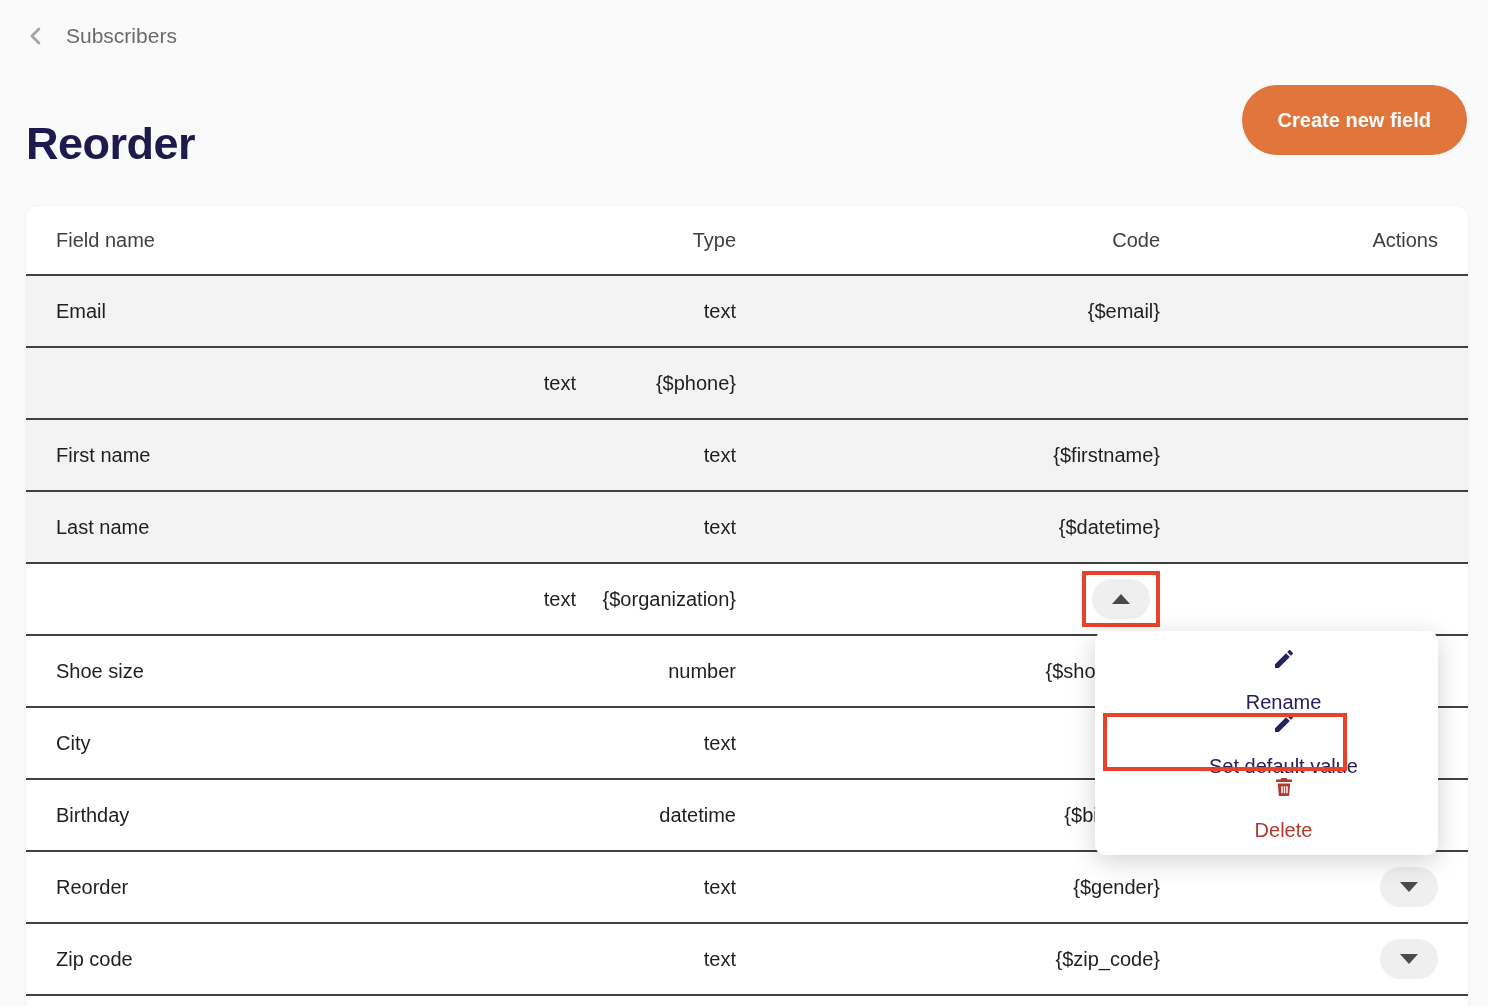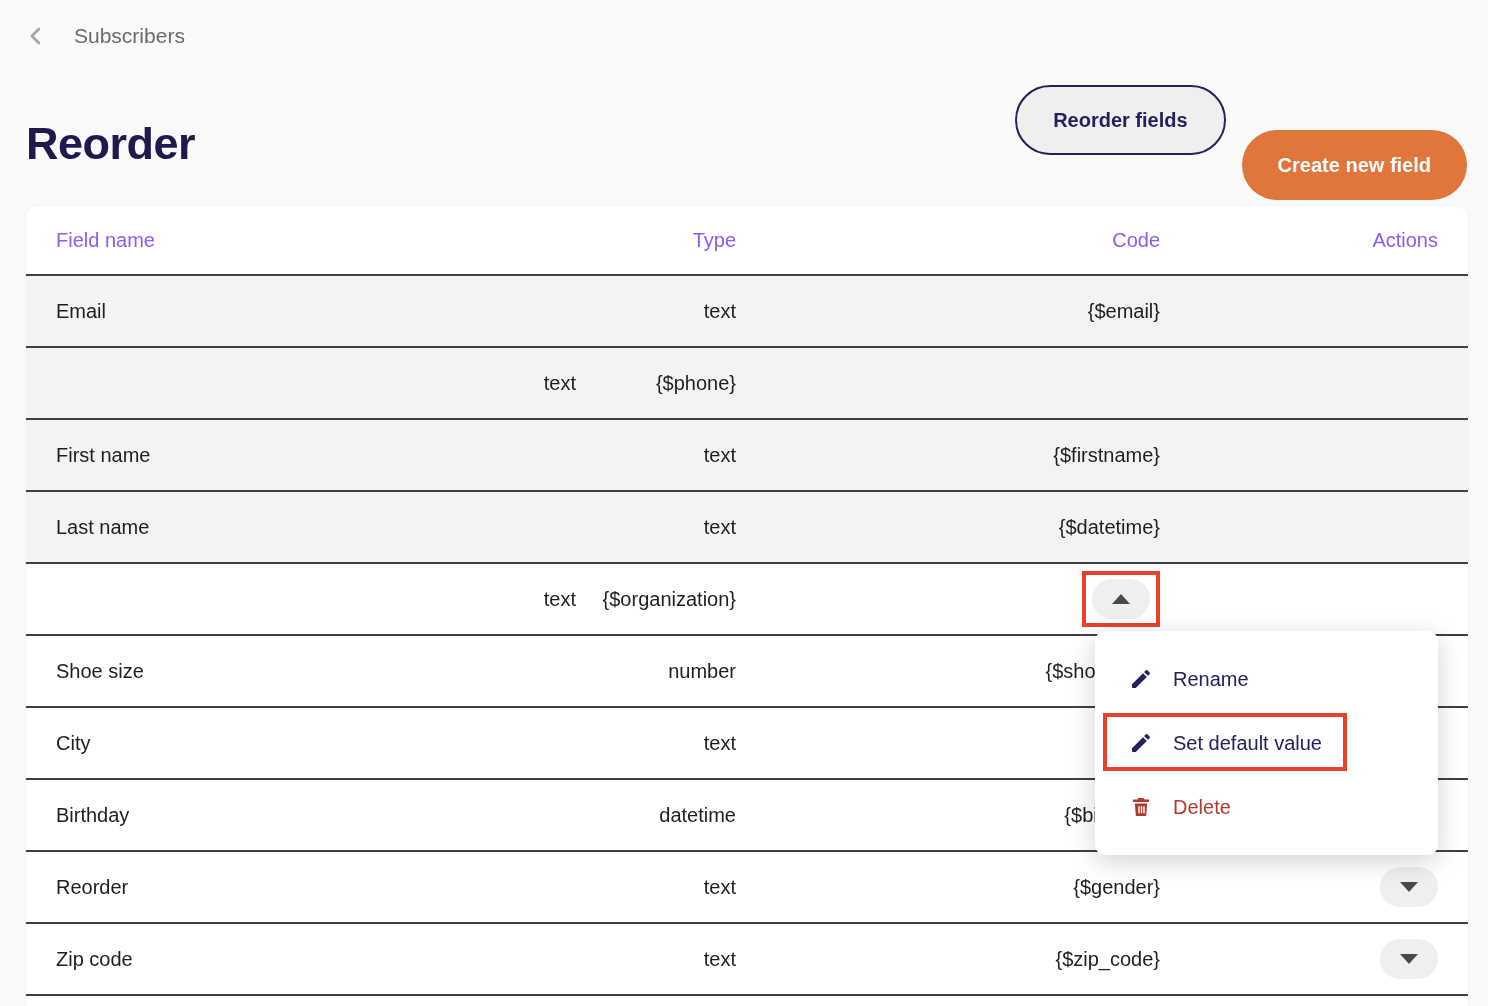--- a/index.html
+++ b/index.html
@@ -8,21 +8,21 @@
   .page {
     position: relative;
     width: 1488px; height: 1006px;
     background: #FAFAFA;
     overflow: hidden;
   }
 
   
   .breadcrumb {
     position: absolute; left: 22px; top: 22px;
-    display: flex; align-items: center; gap: 24px;
+    display: flex; align-items: center; gap: 16px;
     cursor: pointer;
   }
   .breadcrumb .chev { display: block; }
   .breadcrumb .label { font-size: 21px; color: #6B6B6B; }
 
   
   .page-title {
     position: absolute; left: 26px; top: 88px;
     font-size: 45px; font-weight: 800; color: #1E1A4D;
     letter-spacing: -0.5px;
@@ -39,41 +39,40 @@
     font-family: inherit; font-size: 20px; font-weight: 700;
     cursor: pointer; padding: 0 36px; box-sizing: border-box;
   }
   .btn-secondary {
     background: #EFEFEF; border: 2px solid #23225C; color: #23225C;
     min-width: 206px;
   }
   .btn-primary {
     background: #E0763C; border: none; color: #FFFFFF;
     min-width: 224px;
-    margin-top: 45px;
   }
 
   
   .table {
     position: absolute; left: 26px; top: 206px;
     width: 1442px;
     background: #FFFFFF;
     border-radius: 12px 12px 0 0;
     box-shadow: 0 1px 3px rgba(0,0,0,0.04), 0 0 0 1px rgba(0,0,0,0.02);
   }
   .trow {
     display: grid;
     grid-template-columns: 1fr 160px 424px 278px;
     align-items: center;
     padding: 0 30px;
     box-sizing: border-box;
     font-size: 20px;
   }
   .thead {
-    height: 68px; color: #8b5cf6;
+    height: 68px; color: #404040;
   }
   .row {
     height: 72px; color: #1F1F1F;
     border-top: 2px solid #404040;
     background: #FFFFFF;
   }
   .row.shaded { background: #F3F3F3; }
   .cell-name { text-align: left; }
   .cell-type, .cell-code { text-align: right; }
   .cell-actions { display: flex; justify-content: flex-end; align-items: center; }
@@ -109,20 +108,21 @@
     padding: 16px 0;
     z-index: 10;
   }
   .menu-item {
     height: 64px;
     display: flex; align-items: center; gap: 20px;
     padding-left: 34px;
     font-size: 20px; color: #23225C;
     cursor: pointer;
     position: relative;
+    flex-direction: column;
   }
   .menu-item.danger { color: #B13A2E; }
   .menu-item.highlighted::after {
     content: "";
     position: absolute; left: 8px; top: 2px;
     width: 244px; height: 58px;
     box-sizing: border-box;
     border: 4px solid #E8432A;
     pointer-events: none;
   }
@@ -136,21 +136,20 @@
   <div class="breadcrumb">
     <svg class="chev" width="28" height="28" viewBox="0 0 24 24" fill="none" stroke="#A6A6A6" stroke-width="2.4" stroke-linecap="round" stroke-linejoin="round">
         <polyline points="14.5 6 8.5 12 14.5 18"></polyline>
       </svg>
     <span class="label">Subscribers</span>
   </div>
 
   <h1 class="page-title">Reorder</h1>
 
   <div class="toolbar">
-    <button class="btn btn-secondary">Reorder fields</button>
     <button class="btn btn-primary">Create new field</button>
   </div>
 
   <div class="table">
     <div class="trow thead">
       <div class="cell-name">Field name</div>
       <div class="cell-type">Type</div>
       <div class="cell-code">Code</div>
       <div class="cell-actions" style="justify-content:flex-end;">Actions</div>
     </div>

